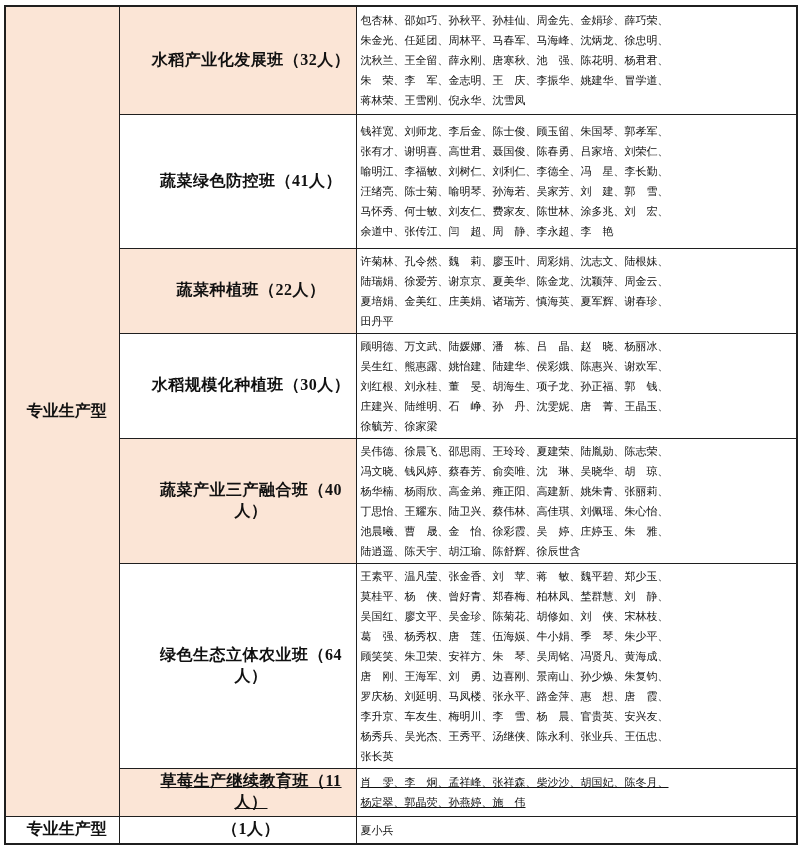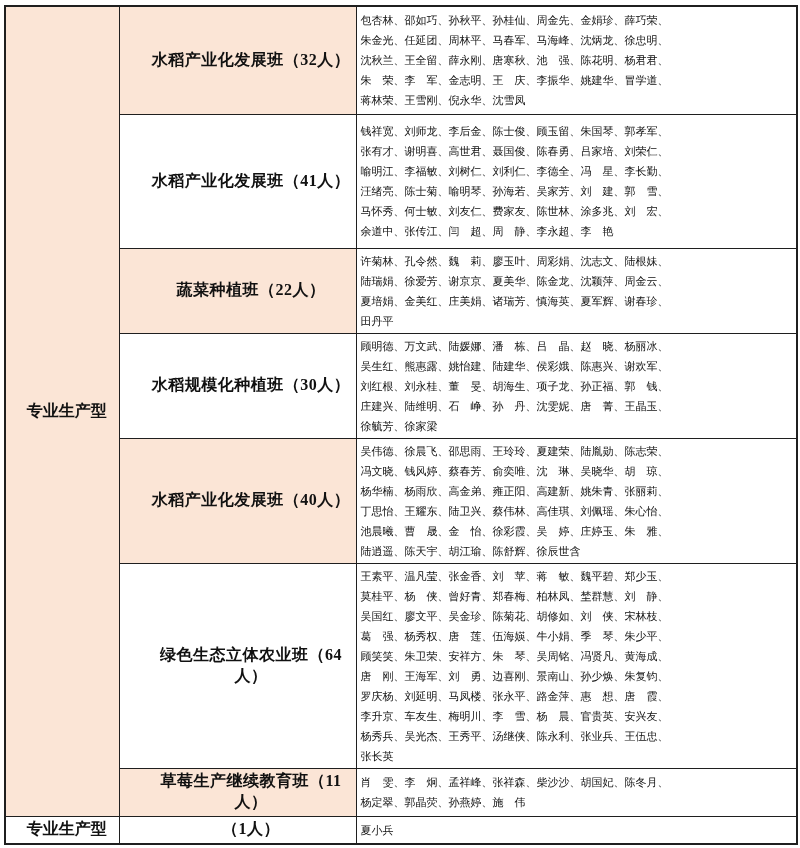--- a/index.html
+++ b/index.html
@@ -49,21 +49,21 @@
   .name-line{
     line-height:20px;
     white-space:nowrap;
   }
   tr.r1{height:108px;}
   tr.r2{height:134px;}
   tr.r3{height:84px;}
   tr.r4{height:105px;}
   tr.r5{height:125px;}
   tr.r6{height:204px;}
-  tr.r7{height:48px;}
+  tr.r7{height:48px;text-decoration:underline;}
   tr.r8{height:28px;}
 </style>
 </head>
 <body>
 
 <div class="sheet">
   <table>
     <colgroup>
       <col style="width:114px">
       <col style="width:237px">
@@ -75,21 +75,21 @@
         <td class="cls shaded">水稻产业化发展班（32人）</td>
         <td class="names">
             <div class="name-line">包杏林、邵如巧、孙秋平、孙桂仙、周金先、金娟珍、薛巧荣、</div>
             <div class="name-line">朱金光、任延团、周林平、马春军、马海峰、沈炳龙、徐忠明、</div>
             <div class="name-line">沈秋兰、王全留、薛永刚、唐寒秋、池　强、陈花明、杨君君、</div>
             <div class="name-line">朱　荣、李　军、金志明、王　庆、李振华、姚建华、冒学道、</div>
             <div class="name-line">蒋林荣、王雪刚、倪永华、沈雪凤</div>
           </td>
       </tr>
       <tr class="r2">
-        <td class="cls">水稻产业化发展班（41人）</td>
+        <td class="cls">蔬菜绿色防控班（41人）</td>
         <td class="names">
             <div class="name-line">钱祥宽、刘师龙、李后金、陈士俊、顾玉留、朱国琴、郭孝军、</div>
             <div class="name-line">张有才、谢明喜、高世君、聂国俊、陈春勇、吕家培、刘荣仁、</div>
             <div class="name-line">喻明江、李福敏、刘树仁、刘利仁、李德全、冯　星、李长勤、</div>
             <div class="name-line">汪绪亮、陈士菊、喻明琴、孙海若、吴家芳、刘　建、郭　雪、</div>
             <div class="name-line">马怀秀、何士敏、刘友仁、费家友、陈世林、涂多兆、刘　宏、</div>
             <div class="name-line">余道中、张传江、闫　超、周　静、李永超、李　艳</div>
           </td>
       </tr>
       <tr class="r3">
@@ -105,21 +105,21 @@
         <td class="cls">水稻规模化种植班（30人）</td>
         <td class="names">
             <div class="name-line">顾明德、万文武、陆媛娜、潘　栋、吕　晶、赵　晓、杨丽冰、</div>
             <div class="name-line">吴生红、熊惠露、姚怡建、陆建华、侯彩娥、陈惠兴、谢欢军、</div>
             <div class="name-line">刘红根、刘永桂、董　旻、胡海生、项子龙、孙正福、郭　钱、</div>
             <div class="name-line">庄建兴、陆维明、石　峥、孙　丹、沈雯妮、唐　菁、王晶玉、</div>
             <div class="name-line">徐毓芳、徐家梁</div>
           </td>
       </tr>
       <tr class="r5">
-        <td class="cls shaded">水稻产业化发展班（40人）</td>
+        <td class="cls shaded">蔬菜产业三产融合班（40人）</td>
         <td class="names">
             <div class="name-line">吴伟德、徐晨飞、邵思雨、王玲玲、夏建荣、陆胤勋、陈志荣、</div>
             <div class="name-line">冯文晓、钱风婷、蔡春芳、俞奕唯、沈　琳、吴晓华、胡　琼、</div>
             <div class="name-line">杨华楠、杨雨欣、高金弟、雍正阳、高建新、姚朱青、张丽莉、</div>
             <div class="name-line">丁思怡、王耀东、陆卫兴、蔡伟林、高佳琪、刘佩瑶、朱心怡、</div>
             <div class="name-line">池晨曦、曹　晟、金　怡、徐彩霞、吴　婷、庄婷玉、朱　雅、</div>
             <div class="name-line">陆逍遥、陈天宇、胡江瑜、陈舒辉、徐辰世含</div>
           </td>
       </tr>
       <tr class="r6">

